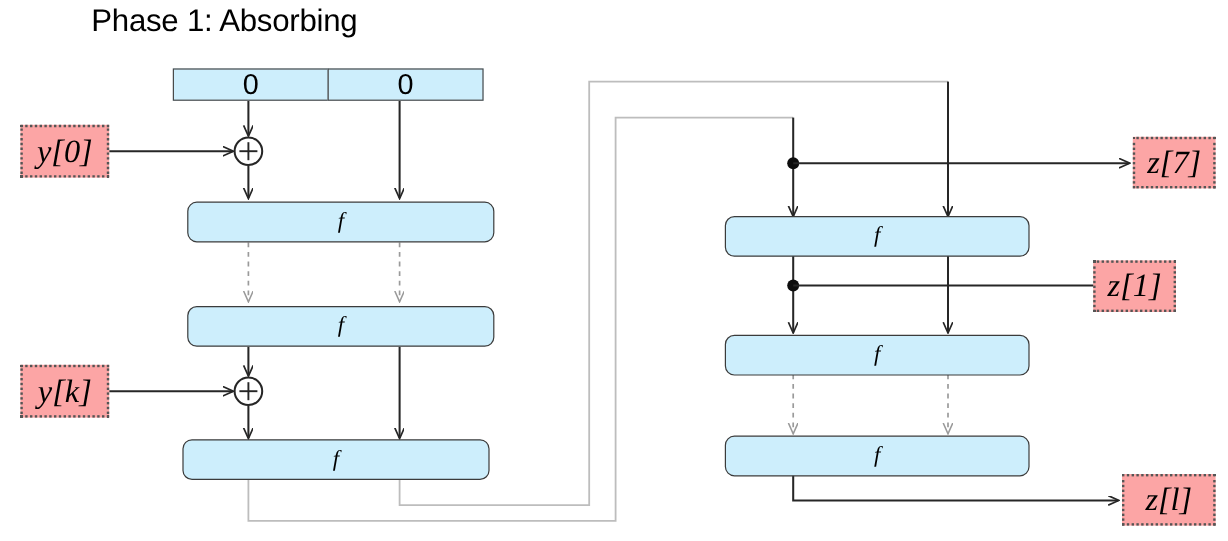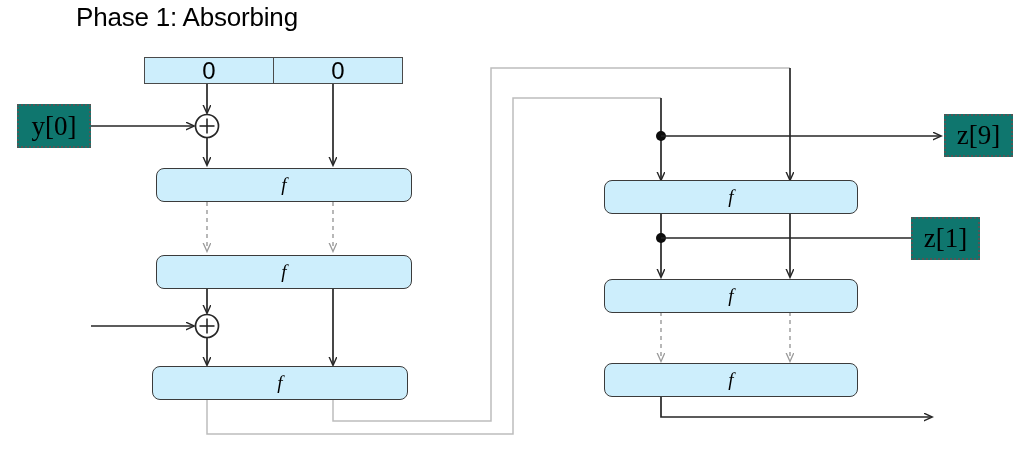--- a/index.html
+++ b/index.html
@@ -54,26 +54,27 @@
     align-items: center;
     justify-content: center;
     font-size: 19px;
     font-style: italic;
     font-family: "Liberation Serif", serif;
     color: #000;
   }
   .io-box {
     position: absolute;
     box-sizing: border-box;
-    background: #0f766e;
+    background: #fca5a5;
     border: 2px dotted #555555;
     display: flex;
     align-items: center;
     justify-content: center;
     font-size: 27px;
+    font-style: italic;
     font-family: "Liberation Serif", serif;
     color: #000;
     letter-spacing: 0px;
   }
 </style>
 </head>
 <body>
 
 <div id="canvas">
 
@@ -193,25 +194,27 @@
   <div class="state-cell" style="left:273px; top:57px; width:130px; height:27px;">0</div>
 
   <div class="f-block" style="left:156px; top:168px; width:256px; height:34px;">f</div>
 
   <div class="f-block" style="left:156px; top:255px; width:256px; height:34px;">f</div>
 
   <div class="f-block" style="left:152px; top:366px; width:256px; height:34px;">f</div>
 
   <div class="io-box" style="left:17px; top:104px; width:74px; height:44px;">y[0]</div>
 
+  <div class="io-box" style="left:17px; top:304px; width:74px; height:44px;">y[k]</div>
 
   <div class="f-block" style="left:604px; top:180px; width:254px; height:34px;">f</div>
 
   <div class="f-block" style="left:604px; top:279px; width:254px; height:34px;">f</div>
 
   <div class="f-block" style="left:604px; top:363px; width:254px; height:34px;">f</div>
 
-  <div class="io-box" style="left:944px; top:114px; width:69px; height:43px;">z[9]</div>
+  <div class="io-box" style="left:944px; top:114px; width:69px; height:43px;">z[7]</div>
 
   <div class="io-box" style="left:911px; top:217px; width:69px; height:43px;">z[1]</div>
 
+  <div class="io-box" style="left:935px; top:395px; width:78px; height:43px;">z[l]</div>
 
 </div>
 
 </body></html>

